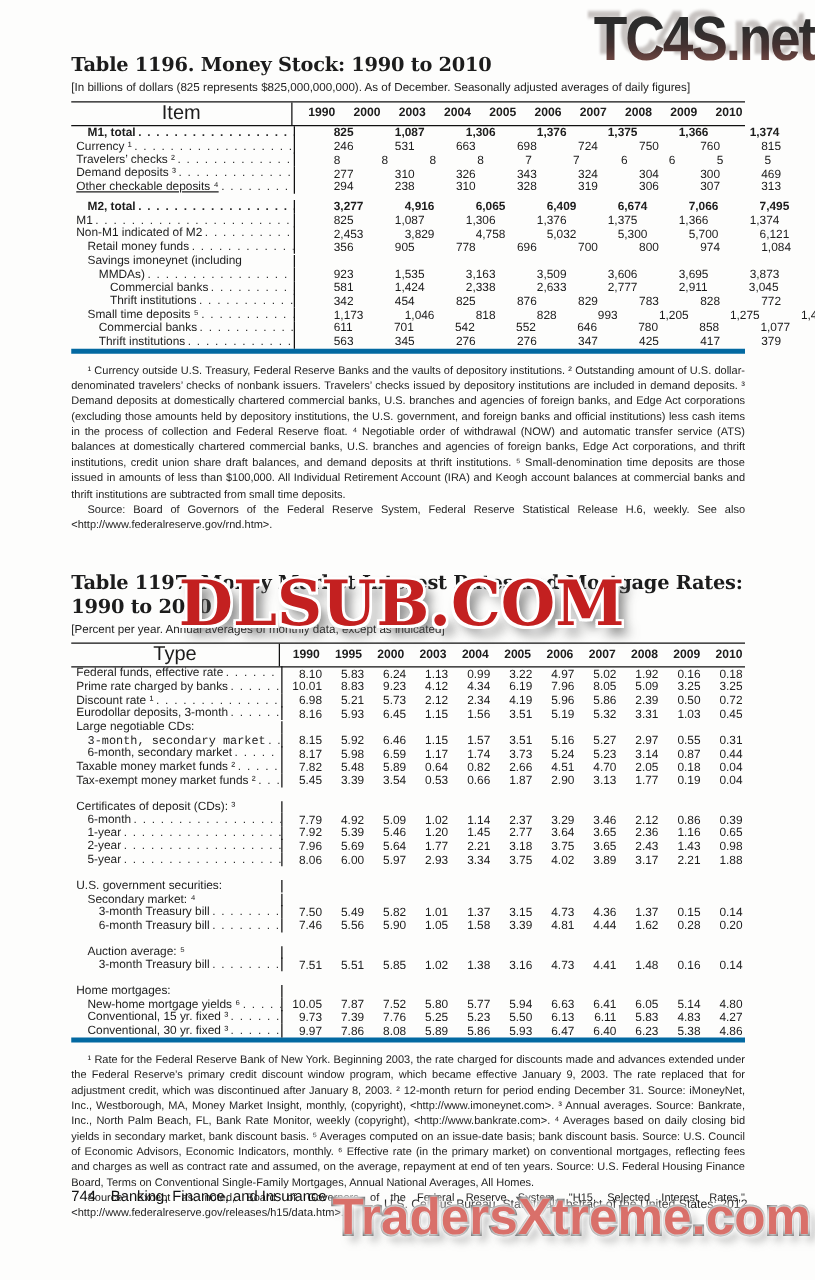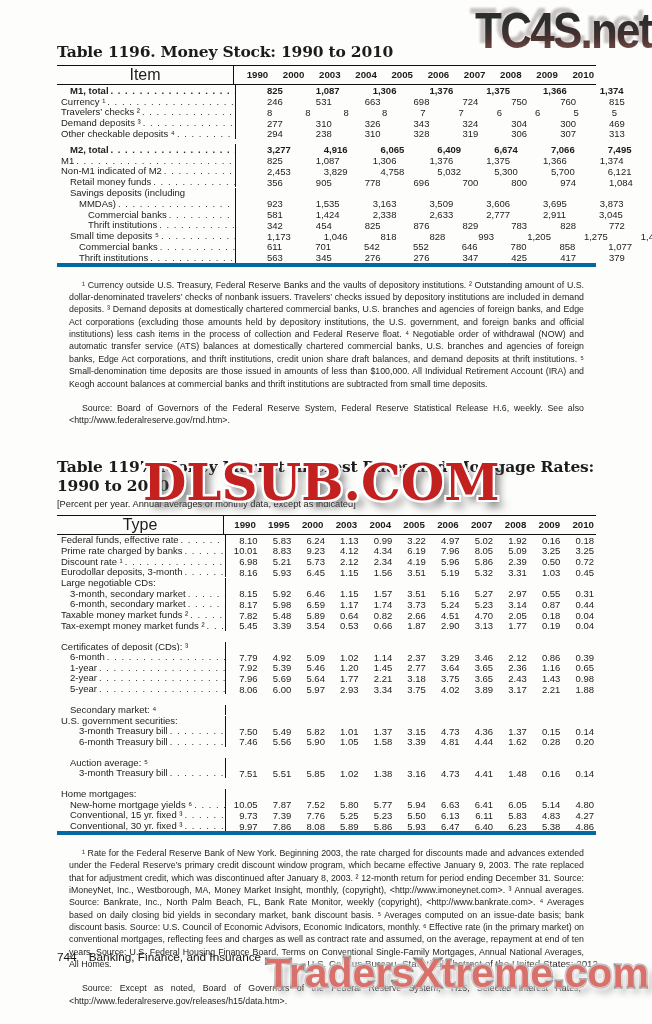--- a/index.html
+++ b/index.html
@@ -19,21 +19,21 @@
   .hstub{justify-content:center;padding-left:0;}
   .cell{flex:1 1 0;text-align:right;padding-right:2px;font-size:9.5px;line-height:1;}
   .hcell{font-size:9.7px;}
   .t1196 .drow{height:10.8px;gap:31px;}
   .t1197 .drow{height:10.7px;}
   .rlabel{font-size:9.5px;line-height:1;}
   .leader{flex:1 1 auto;overflow:hidden;white-space:nowrap;font-size:9.5px;letter-spacing:1px;
           color:#2a2a2a;padding-left:2px;}
   .bold{font-weight:bold;}
   .spacer-row{width:100%;}
-  .footnote{font-size:8.8px;line-height:12.35px;text-align:justify;margin:12px;text-indent:13px;color:#1e1e1e;}
+  .footnote{font-size:8.8px;line-height:12.35px;text-align:justify;margin:0;text-indent:13px;color:#1e1e1e;}
   .fn-block{margin-top:7px;}
   .src{margin-top:0;}
   .sect-1197{margin-top:30px;}
   
   .wm{position:absolute;white-space:nowrap;pointer-events:none;}
   .wm-tc4s{top:2px;right:0px;font-weight:bold;font-size:50px;letter-spacing:-2px;
            transform:scaleX(0.88);transform-origin:100% 0;}
   .wm-tc4s .ghost{position:absolute;left:-6px;top:-5px;color:#c7c3c1;filter:blur(1.2px);}
   .wm-tc4s .grad{position:relative;background:linear-gradient(180deg,#2d2d2d 35%,#463231 62%,#7d4f49 88%);
            -webkit-background-clip:text;background-clip:text;color:transparent;}
@@ -57,20 +57,21 @@
 
   <div class="wm wm-tc4s">
     <span class="ghost">TC4S.net</span>
     <span class="grad">TC4S.net</span>
   </div>
 
   <div class="content">
 
     <section>
       <h1 class="tbl-title">Table 1196. Money Stock: 1990 to 2010</h1>
+      <p class="headnote">[In billions of dollars (825 represents $825,000,000,000). As of December. Seasonally adjusted averages of daily figures]</p>
       <div class="datatable t1196">
           <div class="trow hrow">
             <div class="stub hstub">Item</div>
             <div class="cell hcell bold">1990</div>
             <div class="cell hcell bold">2000</div>
             <div class="cell hcell bold">2003</div>
             <div class="cell hcell bold">2004</div>
             <div class="cell hcell bold">2005</div>
             <div class="cell hcell bold">2006</div>
             <div class="cell hcell bold">2007</div>
@@ -137,21 +138,21 @@
             <div class="cell">343</div>
             <div class="cell">324</div>
             <div class="cell">304</div>
             <div class="cell">300</div>
             <div class="cell">469</div>
             <div class="cell">441</div>
             <div class="cell">508</div>
           </div>
           <div class="trow drow">
             <div class="stub">
-              <span class="rlabel" style="padding-left: 2px;">Other checkable deposits ⁴</span>
+              <span class="rlabel" style="padding-left: 2px; text-decoration: underline;">Other checkable deposits ⁴</span>
               <span class="leader">. . . . . . . . . . . . . . . . . . . . . . . . . . . . . . . . . . . . . . . . . . . . . . . . . . . . . . . . . . . . </span>
             </div>
             <div class="cell">294</div>
             <div class="cell">238</div>
             <div class="cell">310</div>
             <div class="cell">328</div>
             <div class="cell">319</div>
             <div class="cell">306</div>
             <div class="cell">307</div>
             <div class="cell">313</div>
@@ -230,21 +231,21 @@
             <div class="cell">696</div>
             <div class="cell">700</div>
             <div class="cell">800</div>
             <div class="cell">974</div>
             <div class="cell">1,084</div>
             <div class="cell">823</div>
             <div class="cell">706</div>
           </div>
           <div class="trow drow">
             <div class="stub">
-              <span class="rlabel" style="padding-left: 11px;">Savings deposits (including</span>
+              <span class="rlabel" style="padding-left: 11px;">Savings imoneynet (including</span>
             </div>
             <div class="cell"></div>
             <div class="cell"></div>
             <div class="cell"></div>
             <div class="cell"></div>
             <div class="cell"></div>
             <div class="cell"></div>
             <div class="cell"></div>
             <div class="cell"></div>
             <div class="cell"></div>
@@ -450,21 +451,21 @@
             <div class="cell"></div>
             <div class="cell"></div>
             <div class="cell"></div>
             <div class="cell"></div>
             <div class="cell"></div>
             <div class="cell"></div>
             <div class="cell"></div>
           </div>
           <div class="trow drow">
             <div class="stub">
-              <span class="rlabel" style="padding-left: 11px;">3-month, secondary market</span>
+              <span class="rlabel" style="padding-left: 11px; font-family: Liberation Mono, monospace;">3-month, secondary market</span>
               <span class="leader">. . . . . . . . . . . . . . . . . . . . . . . . . . . . . . . . . . . . . . . . . . . . . . . . . . . . . . . . . . . . </span>
             </div>
             <div class="cell">8.15</div>
             <div class="cell">5.92</div>
             <div class="cell">6.46</div>
             <div class="cell">1.15</div>
             <div class="cell">1.57</div>
             <div class="cell">3.51</div>
             <div class="cell">5.16</div>
             <div class="cell">5.27</div>
@@ -630,37 +631,37 @@
             <div class="cell"></div>
             <div class="cell"></div>
             <div class="cell"></div>
             <div class="cell"></div>
             <div class="cell"></div>
             <div class="cell"></div>
             <div class="cell"></div>
           </div>
           <div class="trow drow">
             <div class="stub">
+              <span class="rlabel" style="padding-left: 2px;">U.S. government securities:</span>
+            </div>
+            <div class="cell"></div>
+            <div class="cell"></div>
+            <div class="cell"></div>
+            <div class="cell"></div>
+            <div class="cell"></div>
+            <div class="cell"></div>
+            <div class="cell"></div>
+            <div class="cell"></div>
+            <div class="cell"></div>
+            <div class="cell"></div>
+            <div class="cell"></div>
+          </div>
+          <div class="trow drow">
+            <div class="stub">
               <span class="rlabel" style="padding-left: 11px;">Secondary market: ⁴</span>
-            </div>
-            <div class="cell"></div>
-            <div class="cell"></div>
-            <div class="cell"></div>
-            <div class="cell"></div>
-            <div class="cell"></div>
-            <div class="cell"></div>
-            <div class="cell"></div>
-            <div class="cell"></div>
-            <div class="cell"></div>
-            <div class="cell"></div>
-            <div class="cell"></div>
-          </div>
-          <div class="trow drow">
-            <div class="stub">
-              <span class="rlabel" style="padding-left: 2px;">U.S. government securities:</span>
             </div>
             <div class="cell"></div>
             <div class="cell"></div>
             <div class="cell"></div>
             <div class="cell"></div>
             <div class="cell"></div>
             <div class="cell"></div>
             <div class="cell"></div>
             <div class="cell"></div>
             <div class="cell"></div>

